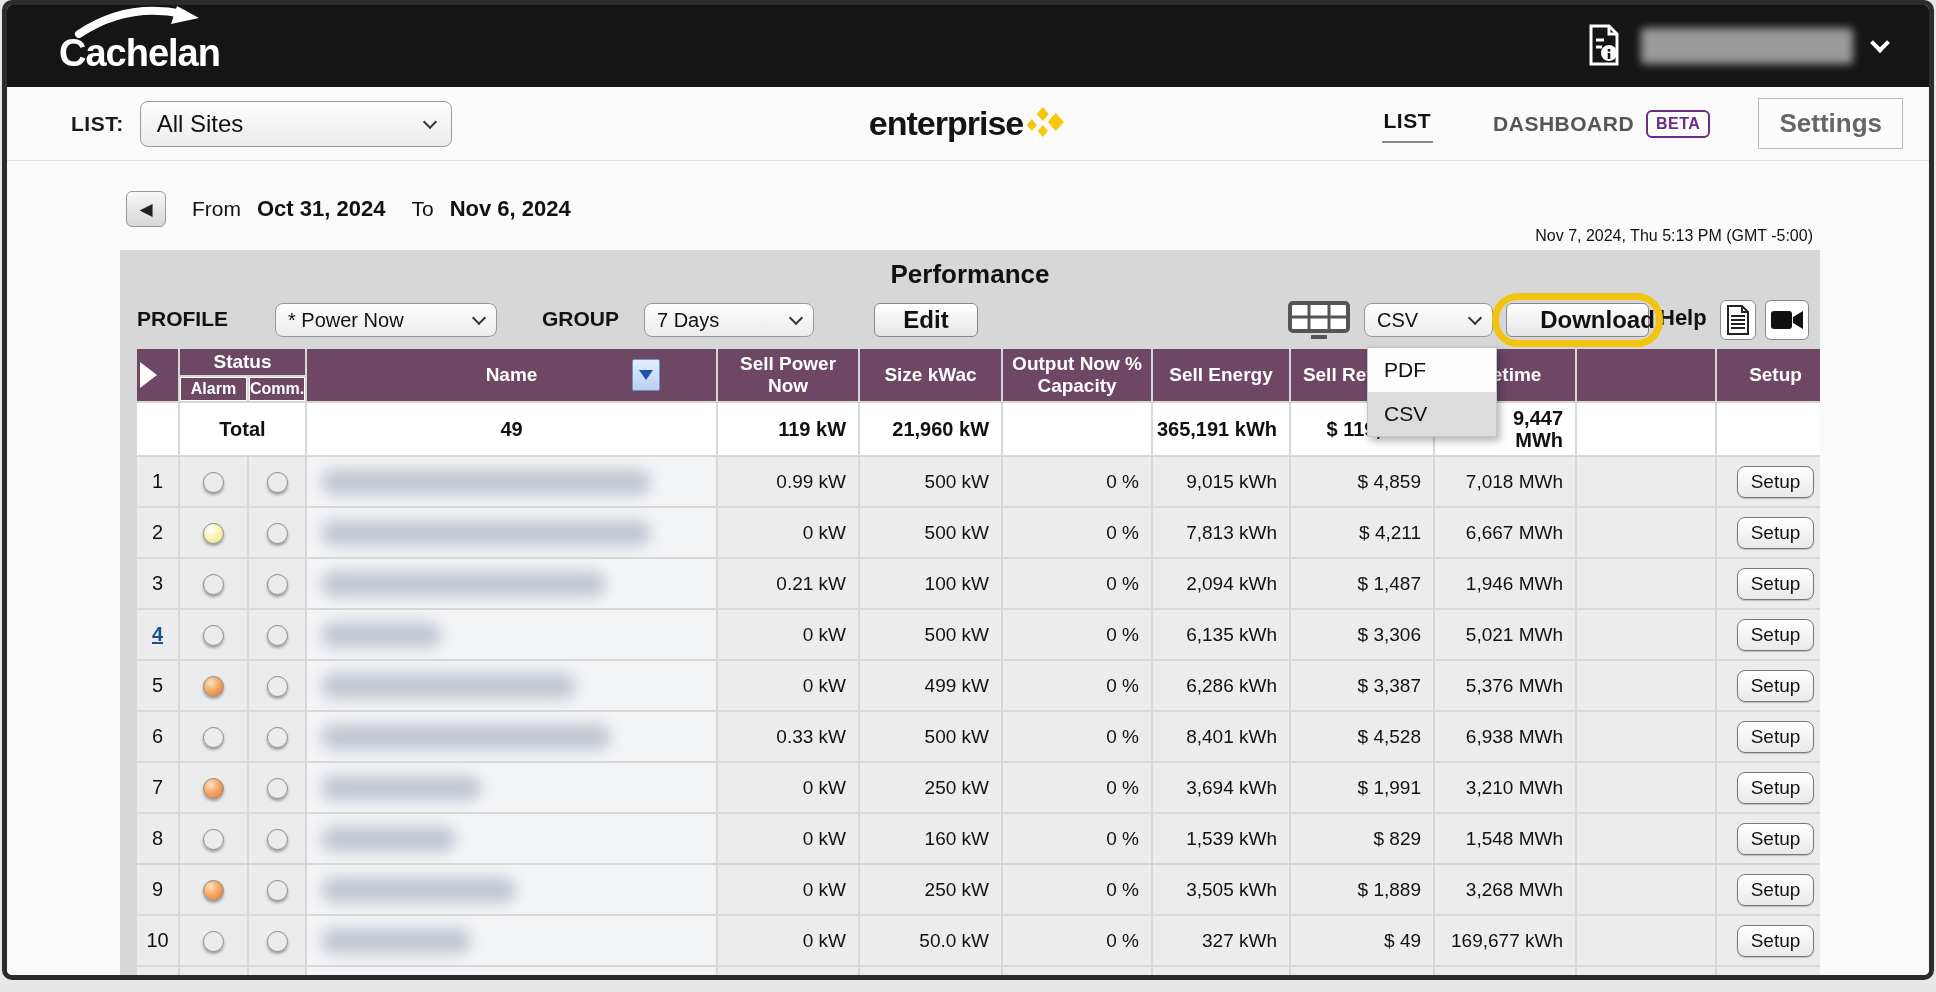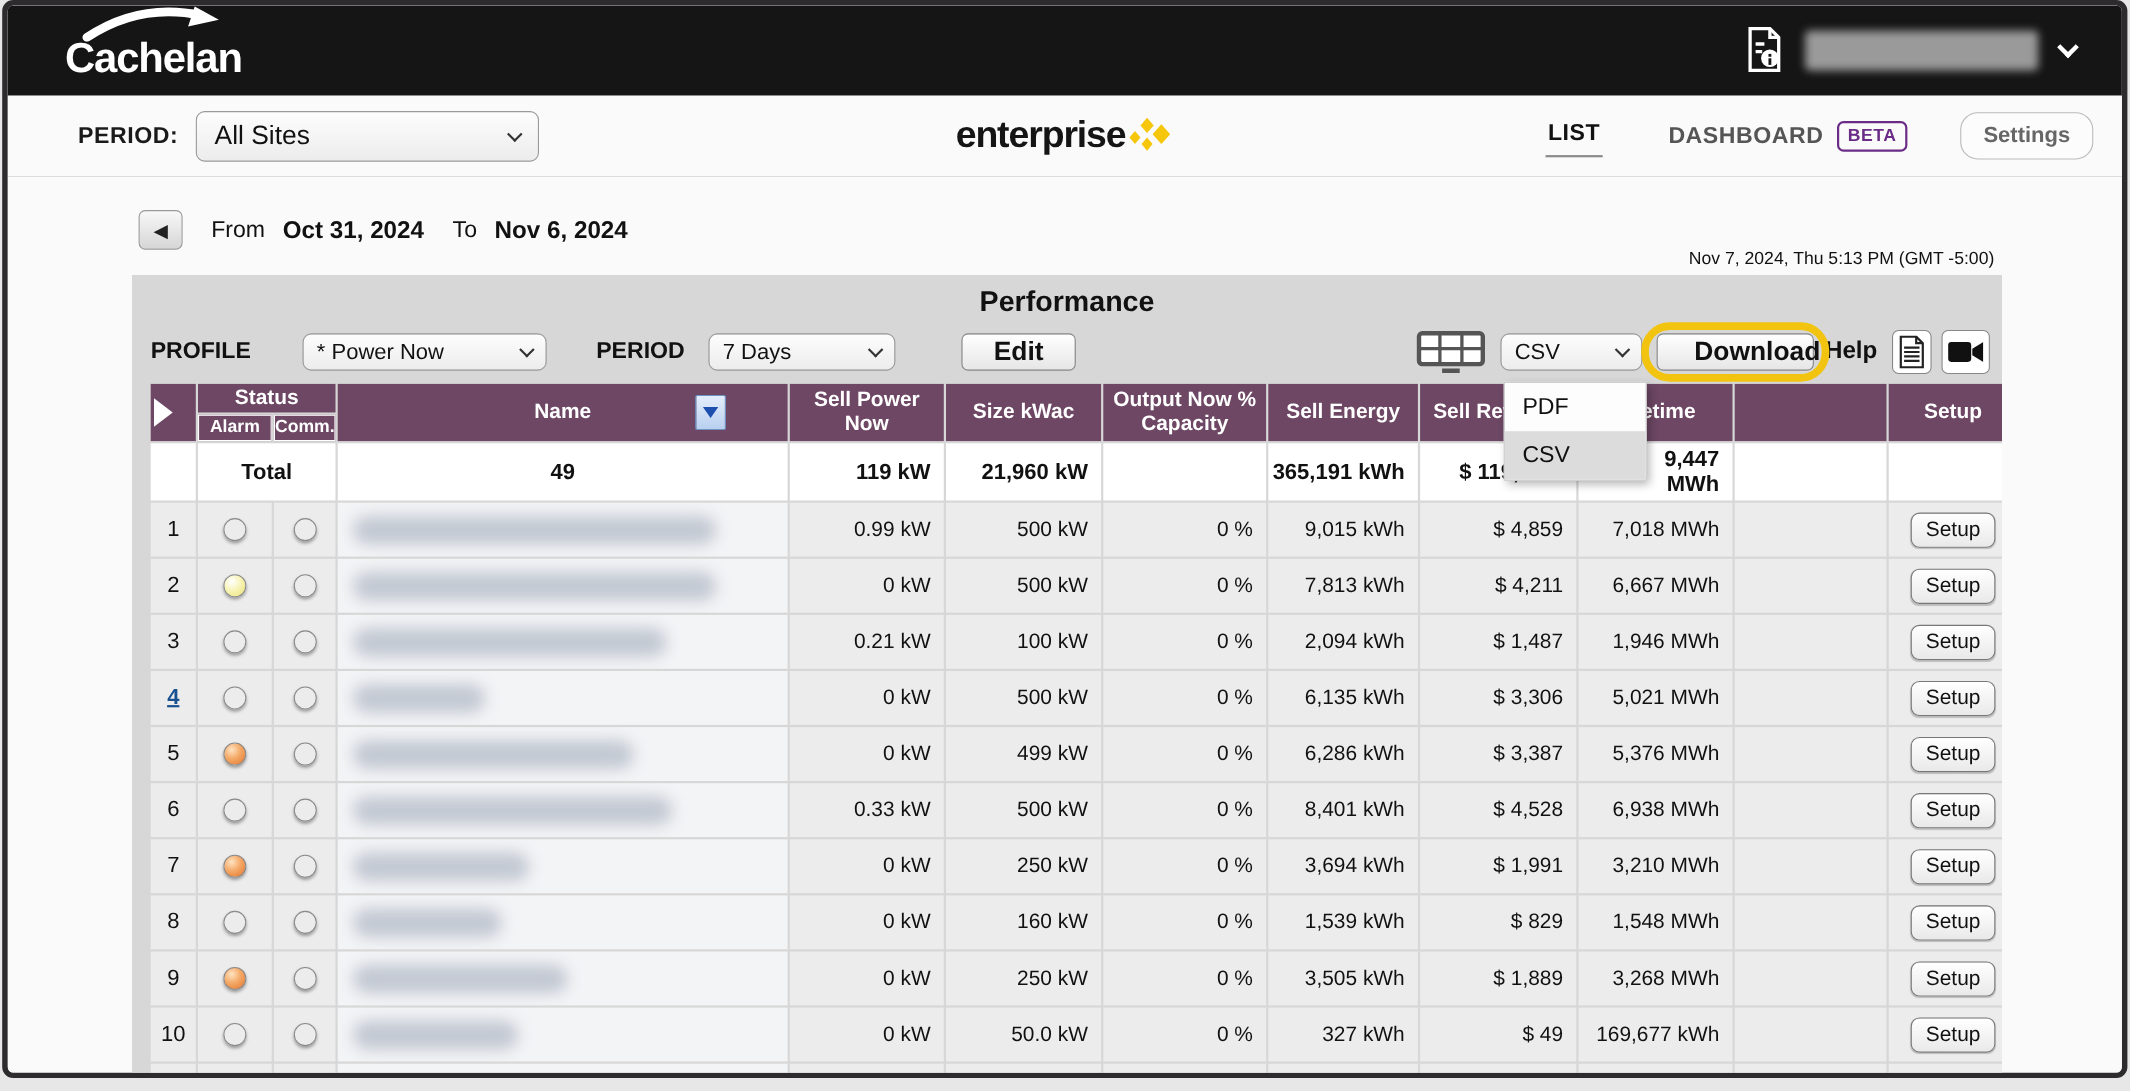--- a/index.html
+++ b/index.html
@@ -22,21 +22,21 @@
   .group-label { margin-left:64px; font-weight:bold; font-size:21px; color:#1a1a1a; letter-spacing:.5px; }
   .select { display:flex; align-items:center; justify-content:space-between; background:linear-gradient(#fdfdfd,#ececec); border:1px solid #999; border-radius:8px; cursor:pointer; }
   .group-select { margin-left:16px; width:312px; height:46px; font-size:24px; padding:0 16px; color:#111; }
   .sel-chev { width:10px; height:10px; border-right:2px solid #333; border-bottom:2px solid #333; transform:rotate(45deg); margin-top:-4px; flex:none; }
   .product { position:absolute; left:50%; transform:translateX(-50%); display:flex; align-items:center; }
   .product-name { font-size:34px; font-weight:bold; color:#151515; letter-spacing:-1px; }
   .nav-right { position:absolute; right:26px; display:flex; align-items:center; }
   .tab-list { font-size:21px; font-weight:bold; color:#111; letter-spacing:.5px; border-bottom:2px solid #8a8a8a; padding:4px 2px 8px; cursor:pointer; }
   .tab-dash { font-size:21px; font-weight:bold; color:#555; letter-spacing:.5px; margin-left:60px; cursor:pointer; }
   .beta { margin-left:12px; font-size:16px; font-weight:bold; color:#6a2c87; border:2px solid #6a2c87; border-radius:6px; padding:3px 8px; letter-spacing:.5px; }
-  .settings-btn { margin-left:48px; font-size:20px; font-weight:bold; color:#666; background:#fcfcfc; border:1px solid #bbb; border-radius:16px; padding:9px 20px; cursor:pointer;text-align:center; }
+  .settings-btn { margin-left:48px; font-size:26px; font-weight:bold; color:#666; background:#fcfcfc; border:1px solid #bbb; border-radius:0; padding:9px 20px; cursor:pointer;text-align:center; }
 
   
   .main { position:relative; height:816px; background:#fafafa; }
   .date-row { position:absolute; left:119px; top:30px; display:flex; align-items:center; }
   .back-btn { width:40px; height:36px; background:linear-gradient(#f8f8f8,#d6d6d6); border:1px solid #999; border-radius:6px; font-size:17px; color:#222; display:flex; align-items:center; justify-content:center; cursor:pointer; }
   .date-lbl { font-size:21px; color:#111; margin-left:26px;text-align:right; }
   .date-val { font-size:22px; font-weight:bold; color:#111; margin-left:16px; }
   .timestamp { position:absolute; top:66px; right:116px; font-size:16px; color:#111; }
 
   .panel { position:absolute; left:113px; right:109px; top:89px; bottom:0; background:#d7d7d7; overflow:hidden; }
@@ -113,21 +113,21 @@
         <circle cx="22" cy="29" r="8" fill="#fff"></circle>
         <rect x="20.7" y="25" width="2.6" height="2.6" fill="#151515"></rect>
         <rect x="20.7" y="29" width="2.6" height="6" fill="#151515"></rect>
       </svg>
       <div class="blurbox"></div>
       <div class="chev"></div>
     </div>
   </div>
 
   <div class="navbar">
-    <span class="group-label">PERIOD:</span>
+    <span class="group-label">LIST:</span>
     <div class="select group-select">
       <span>All Sites</span>
       <span class="sel-chev"></span>
     </div>
     <div class="product">
       <span class="product-name">enterprise</span>
       <svg width="44" height="42" viewBox="0 0 44 42">
         <g fill="#f5c60a">
           <path d="M20 4 l6 7 -6 7 -6 -7 z"></path>
           <path d="M9 16 l5 6 -5 6 -5 -6 z"></path>
@@ -157,21 +157,21 @@
 
     <div class="panel">
       <div class="panel-title">Performance</div>
 
       <div class="ptoolbar">
         <span class="lbl" style="left:17px">PROFILE</span>
         <div class="select sm-select" style="left:155px;width:222px">
           <span>* Power Now</span>
           <span class="sel-chev"></span>
         </div>
-        <span class="lbl" style="left:422px">PERIOD</span>
+        <span class="lbl" style="left:422px">GROUP</span>
         <div class="select sm-select" style="left:524px;width:170px">
           <span>7 Days</span>
           <span class="sel-chev"></span>
         </div>
         <div class="btn edit-btn">Edit</div>
 
         <svg class="grid-icon-btn" viewBox="0 0 70 40">
           <rect x="6" y="3" width="58" height="28" rx="3" fill="#fff" stroke="#555" stroke-width="4"></rect>
           <line x1="6" y1="17" x2="64" y2="17" stroke="#555" stroke-width="3"></line>
           <line x1="25" y1="3" x2="25" y2="31" stroke="#555" stroke-width="3"></line>

